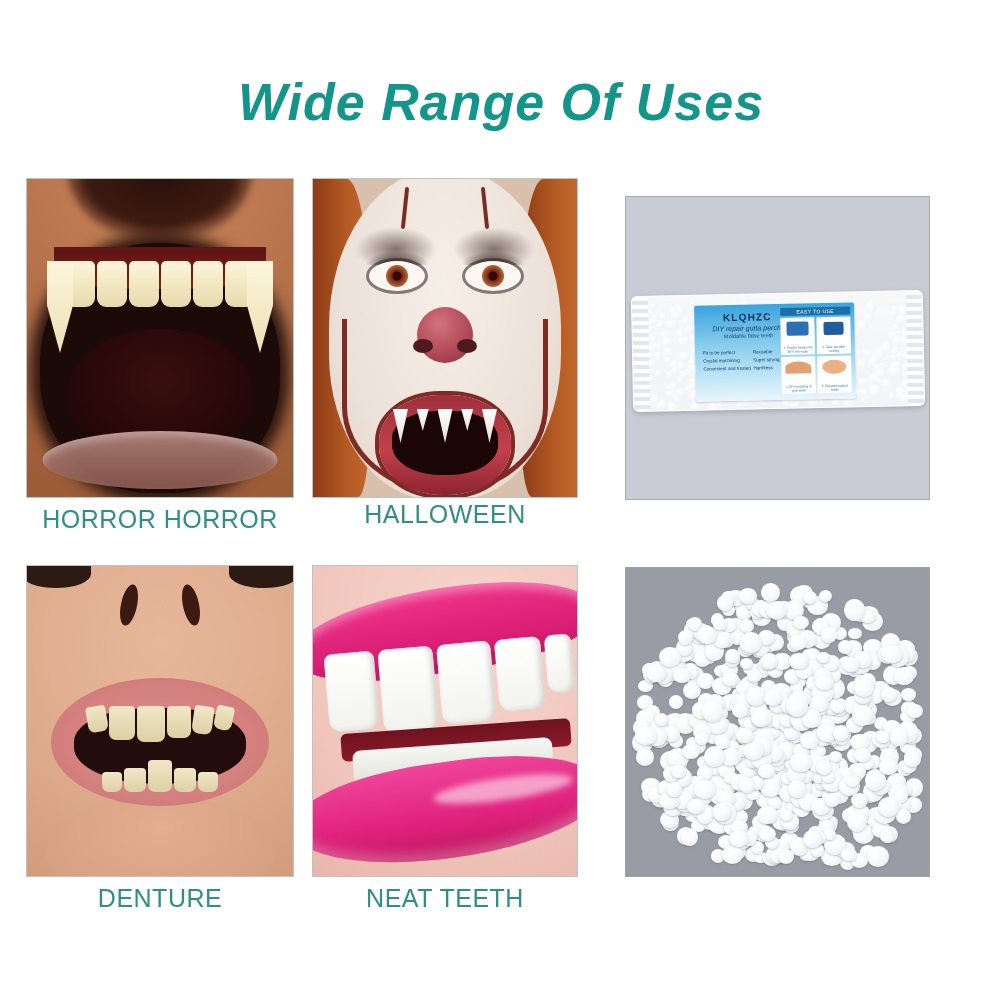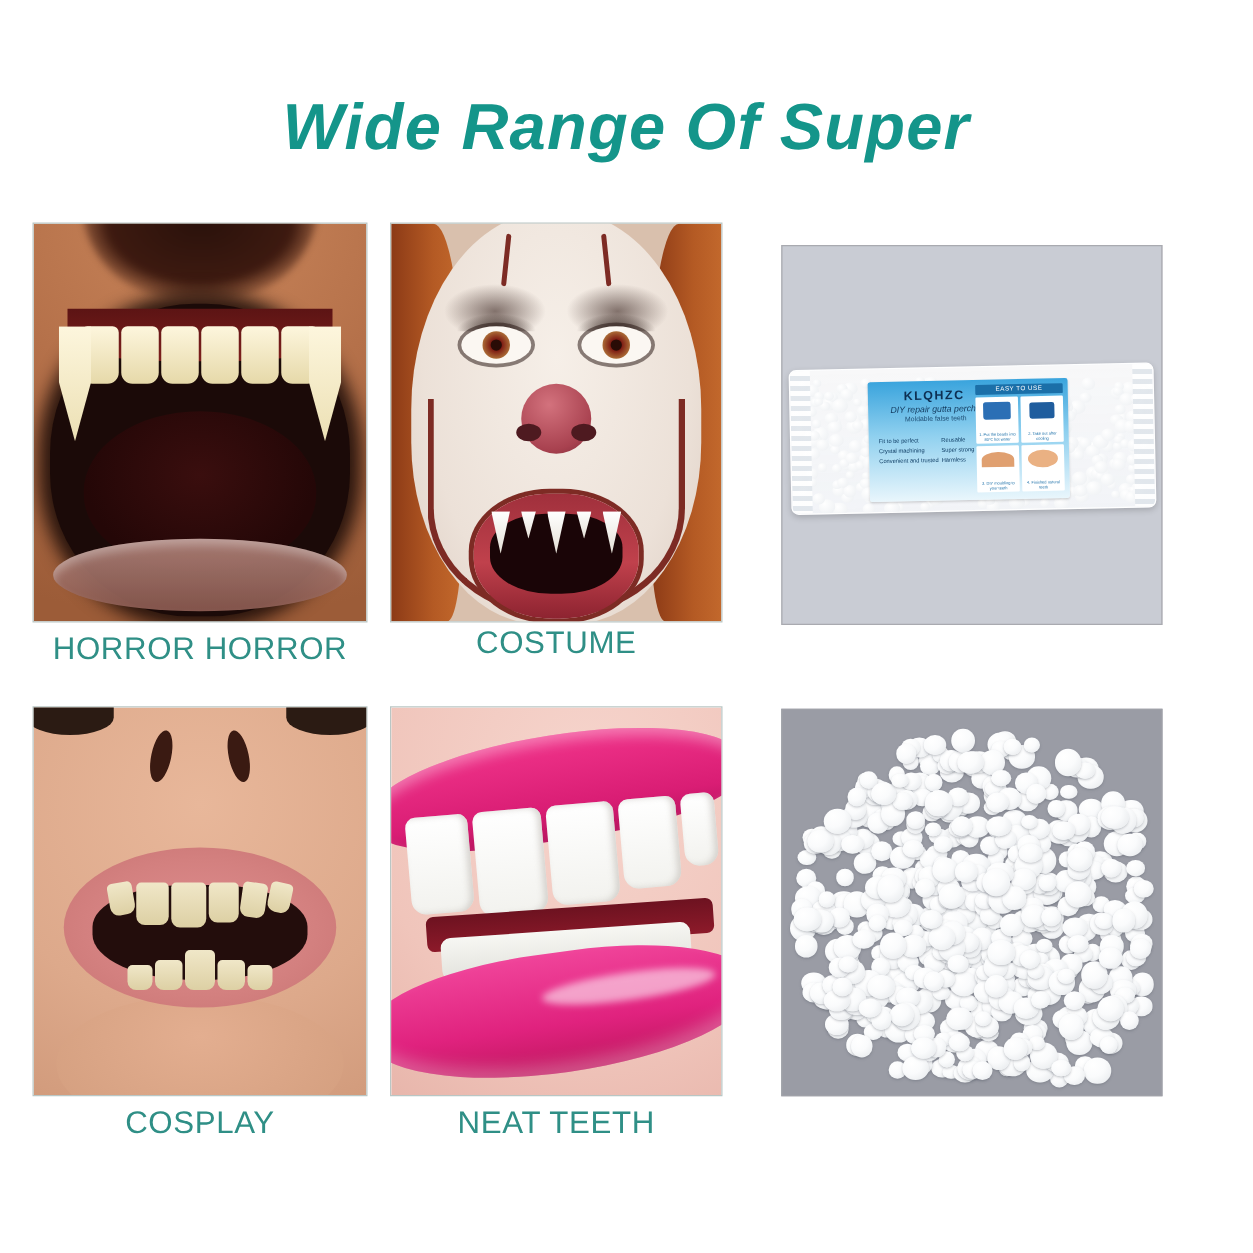--- a/index.html
+++ b/index.html
@@ -319,21 +319,21 @@
 
   
   .beadPile { position:absolute; inset:0; }
   .pb { position:absolute; border-radius:50%;
         background: radial-gradient(circle at 34% 28%, #ffffff 0%, #fafbfc 45%, #e4e7ea 100%);
         box-shadow: 0 1px 2px rgba(90,95,105,0.35); }
 </style>
 </head>
 <body>
 
-<div class="title">Wide Range Of Super</div>
+<div class="title">Wide Range Of Uses</div>
 
 <div class="panel ph1">
   <div class="skinA"></div>
   <div class="nostrils"></div>
   <div class="mouthOuterA"></div>
   <div class="gumA"></div>
   <div class="teethRowA">
     <div class="fangA l"></div>
     <div class="toothA"></div>
     <div class="toothA"></div>
@@ -377,21 +377,21 @@
   <div class="mouthBlack"></div>
   <div class="fangsRow">
     <div class="fangC"></div>
     <div class="fangC small"></div>
     <div class="fangC"></div>
     <div class="fangC small"></div>
     <div class="fangC"></div>
   </div>
 </div>
 <div class="caption cap2">
-  <div>COSTUME</div>
+  <div>HALLOWEEN</div>
 </div>
 
 <div class="panel ph3">
   <div class="skinB"></div>
   <div class="hairTopL"></div>
   <div class="hairTopR"></div>
   <div class="noseB">
     <div class="nosHole l"></div>
     <div class="nosHole r"></div>
   </div>
@@ -407,21 +407,21 @@
     <div class="tB" style="width:18px;height:24px;transform:rotate(12deg)"></div>
   </div>
   <div class="lowTeethB">
     <div class="tB" style="width:20px;height:20px"></div>
     <div class="tB" style="width:22px;height:24px"></div>
     <div class="tB" style="width:24px;height:32px"></div>
     <div class="tB" style="width:22px;height:24px"></div>
     <div class="tB" style="width:20px;height:20px"></div>
   </div>
 </div>
-<div class="caption cap3">COSPLAY</div>
+<div class="caption cap3">DENTURE</div>
 
 <div class="panel ph4">
   <div class="skinC"></div>
   <div class="upperLipPink"></div>
   <div class="teethBlockC">
     <div class="tC" style="width:56px;height:78px"></div>
     <div class="tC" style="width:62px;height:84px"></div>
     <div class="tC" style="width:60px;height:80px"></div>
     <div class="tC" style="width:52px;height:72px"></div>
     <div class="tC" style="width:30px;height:58px"></div>

